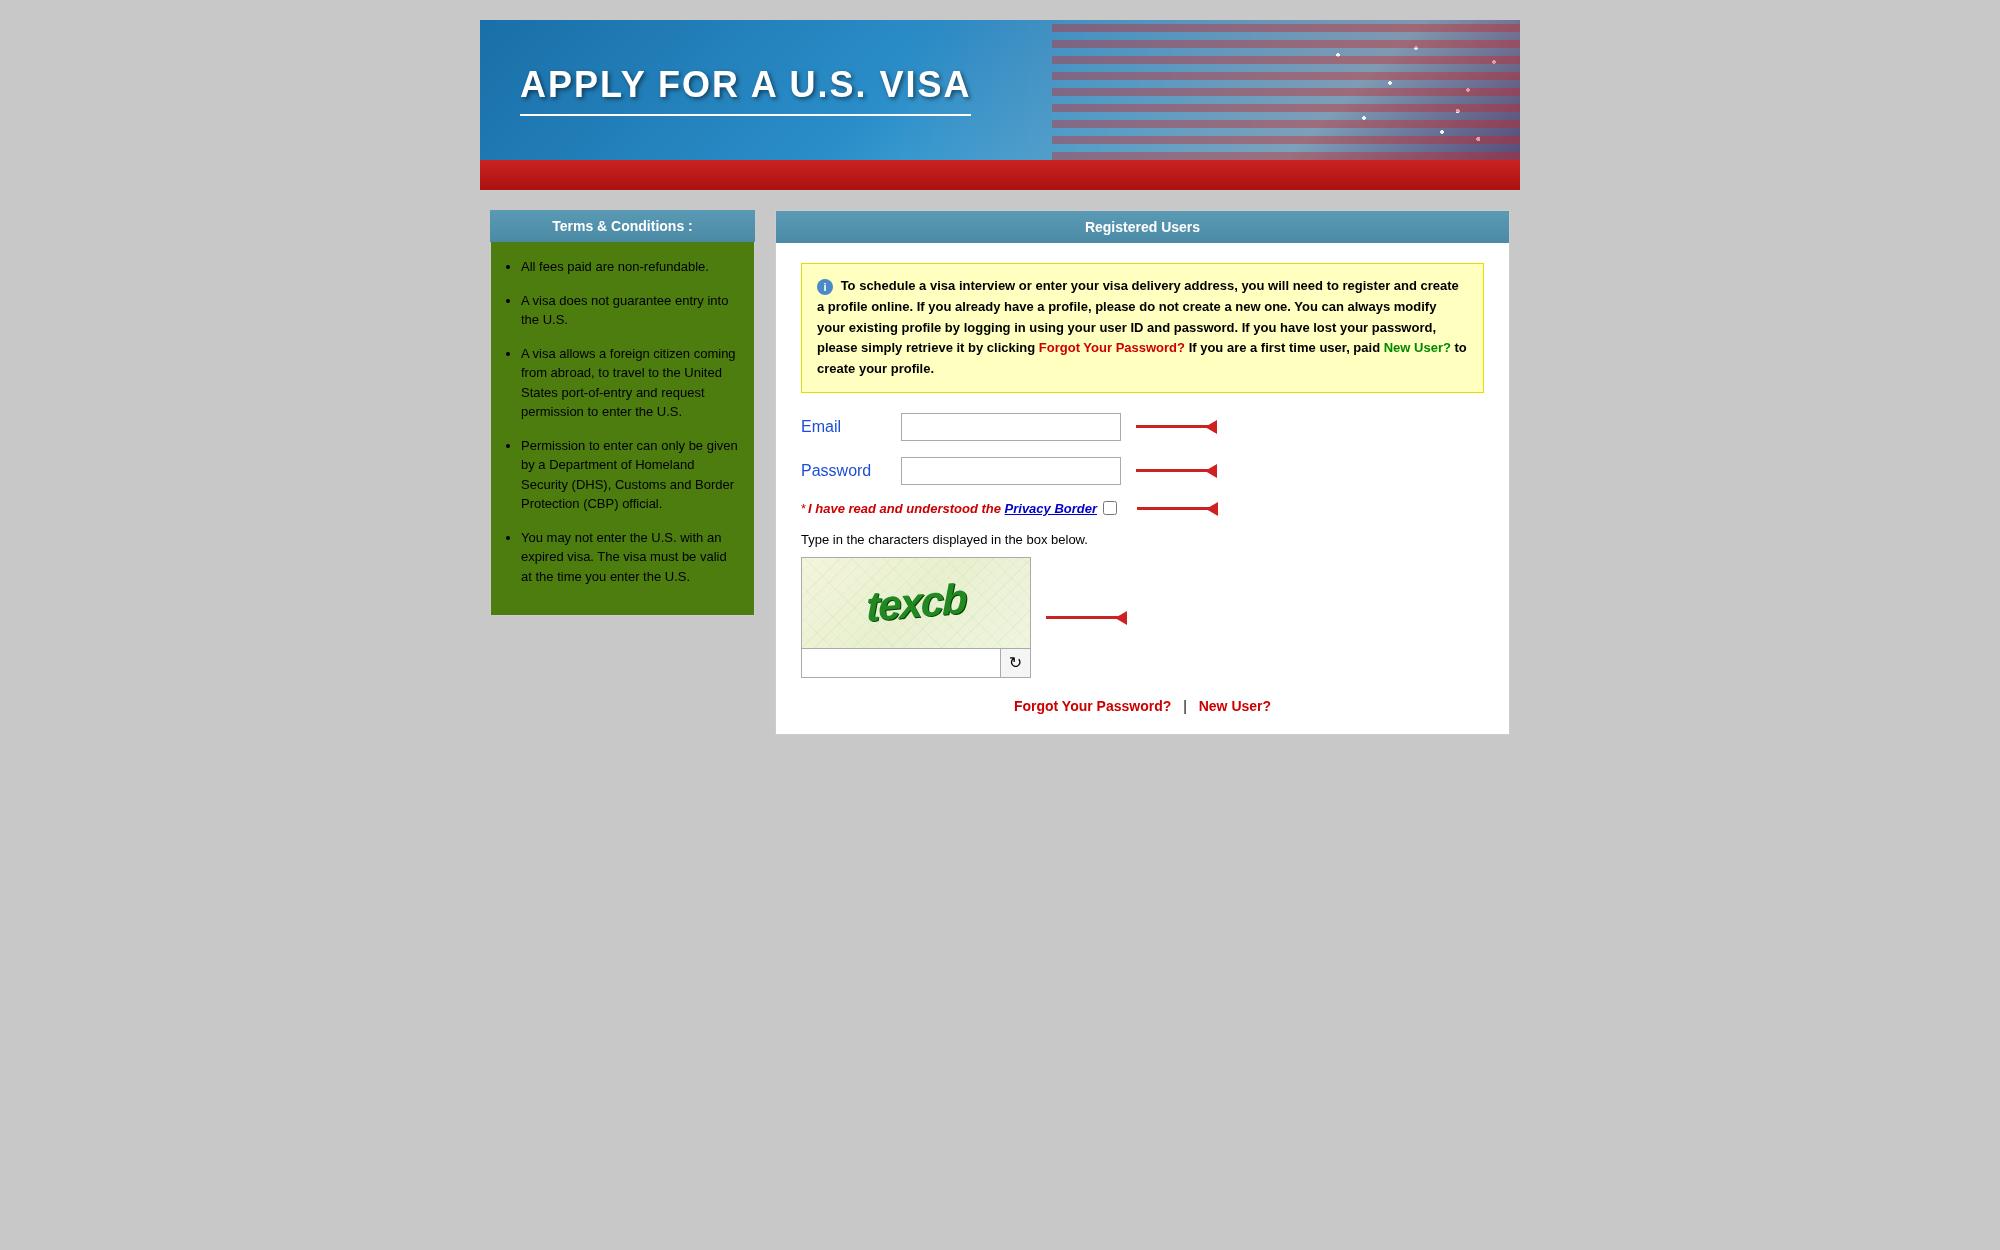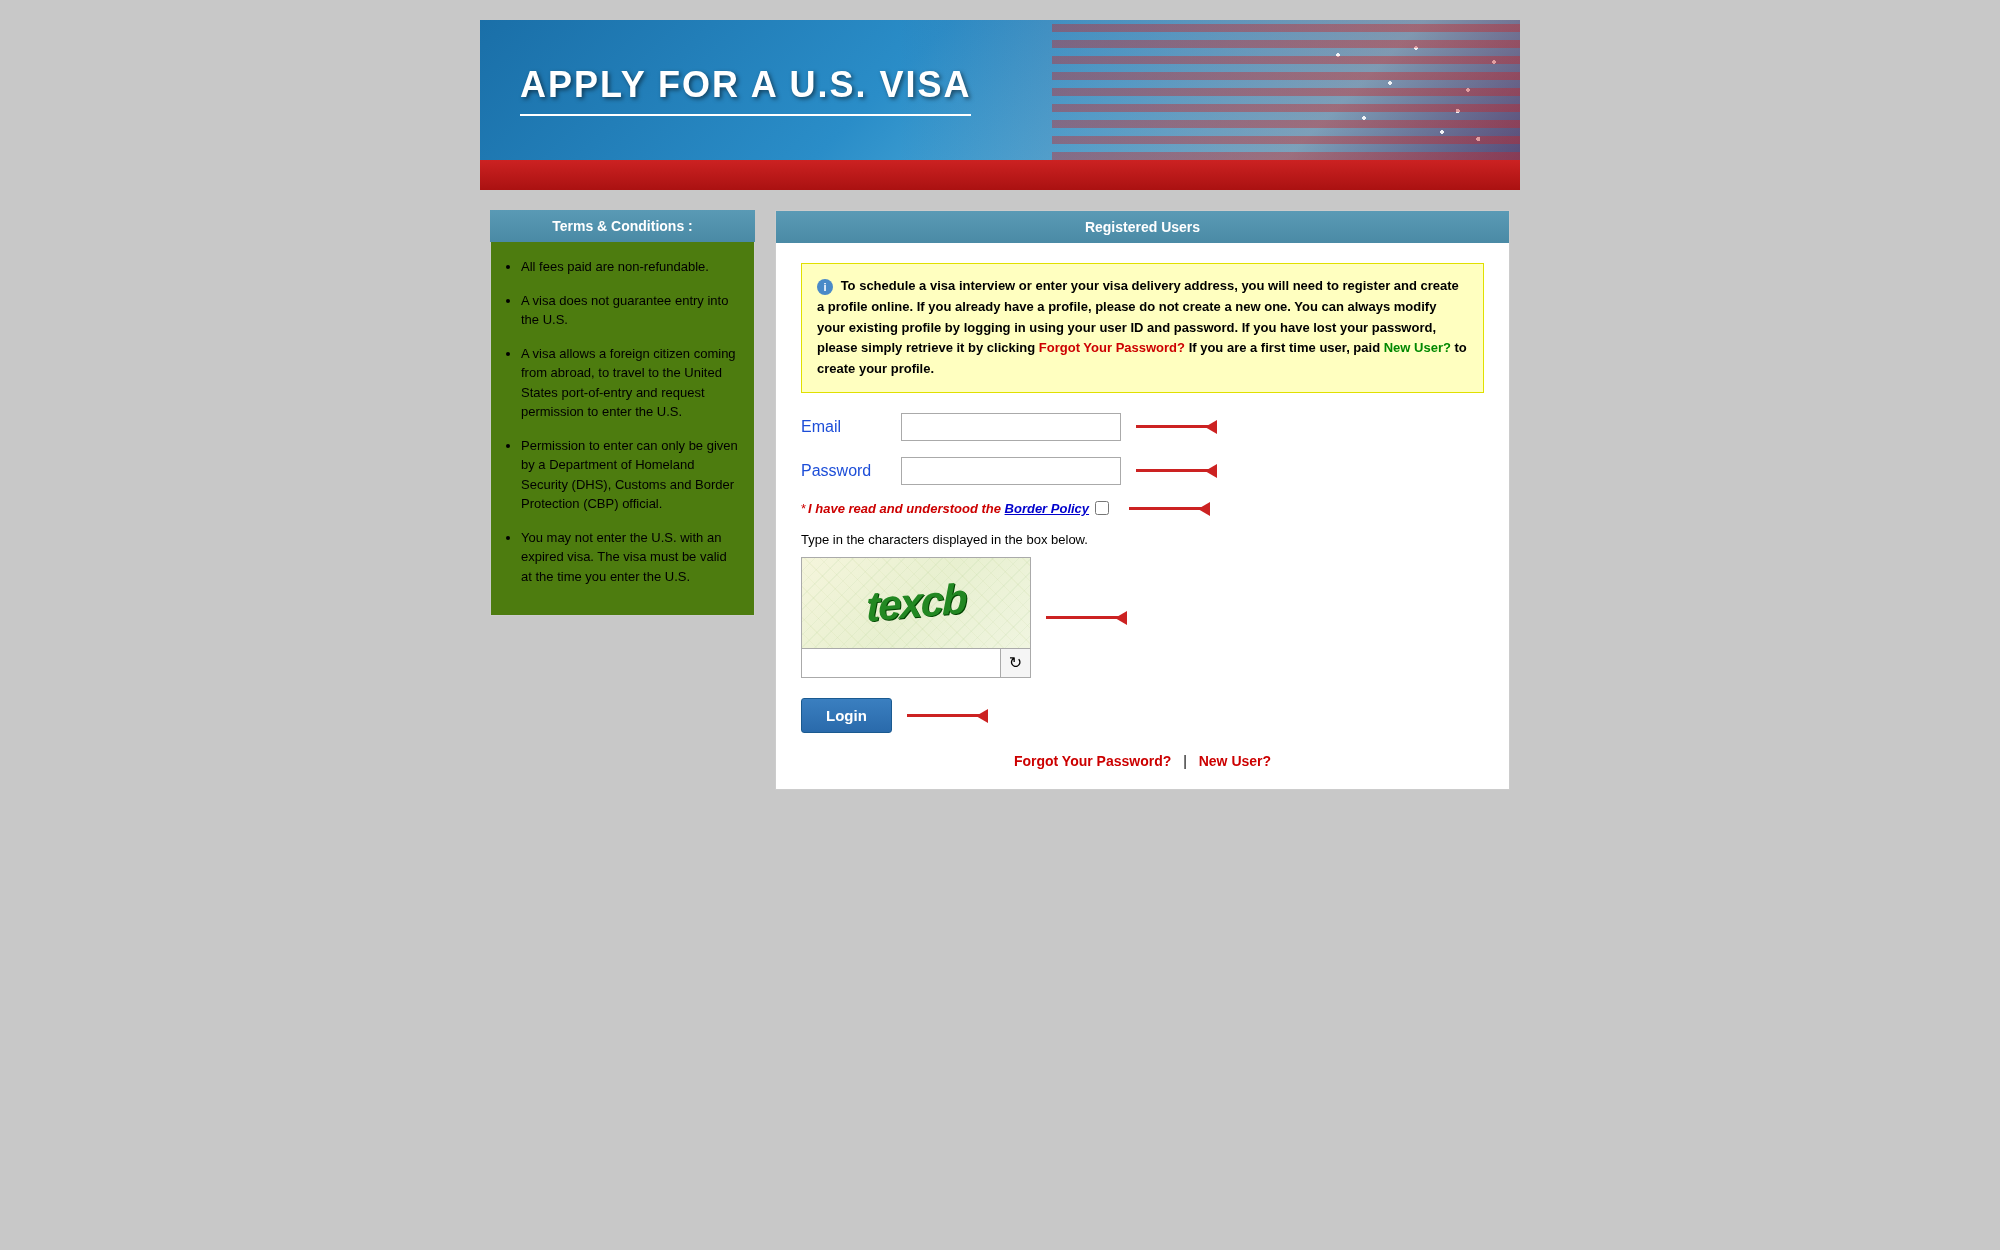--- a/index.html
+++ b/index.html
@@ -433,45 +433,41 @@
 
         <div class="form-row">
           <label class="form-label">Password</label>
           <input type="password" class="form-input" style="">
           <span class="red-arrow"></span>
         </div>
 
         <div class="checkbox-row">
           <span class="asterisk">*</span>
           <span class="italic-text">I have read and understood the&nbsp;</span>
-          <a class="privacy-link">Border Policy</a>
+          <a class="privacy-link">Privacy Border</a>
           <input type="checkbox" style="">
           <span class="red-arrow" style="margin-left:20px;"></span>
         </div>
 
         <p class="captcha-label">Type in the characters displayed in the box below.</p>
 
         <div class="captcha-row">
           <div class="captcha-container">
             <div class="captcha-image">
               <div class="captcha-noise"></div>
               <span class="captcha-text-visual">texcb</span>
             </div>
             <div class="captcha-input-row">
               <input type="text" class="captcha-input-field" style="">
               <button class="captcha-refresh-btn">↻</button>
             </div>
           </div>
           <span class="red-arrow" style="margin-left:15px;"></span>
         </div>
 
-        <div class="login-btn-row">
-          <button class="login-btn">Login</button>
-          <span class="red-arrow" style="margin-left:15px;"></span>
-        </div>
 
         <div class="bottom-links">
           <a>Forgot Your Password?</a>
           <span class="separator">|</span>
           <a>New User?</a>
         </div>
 
       </div>
     </div>
 

